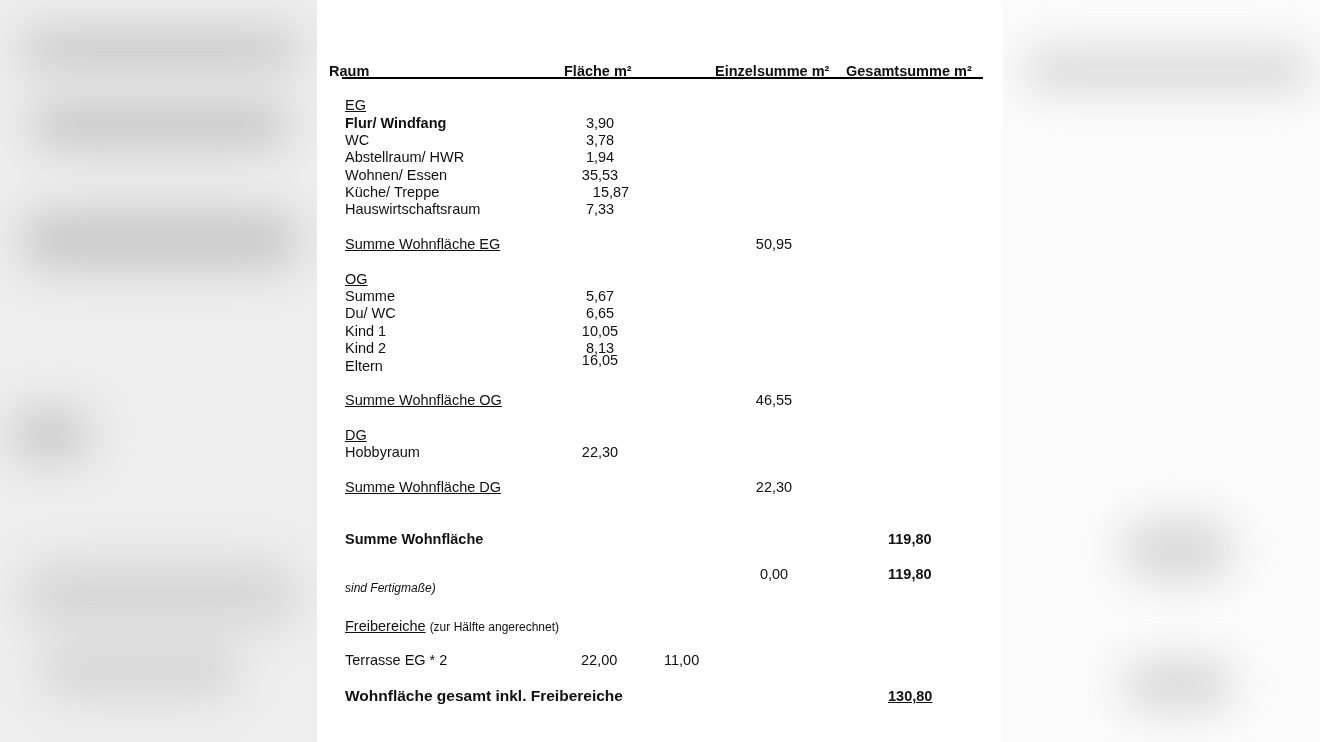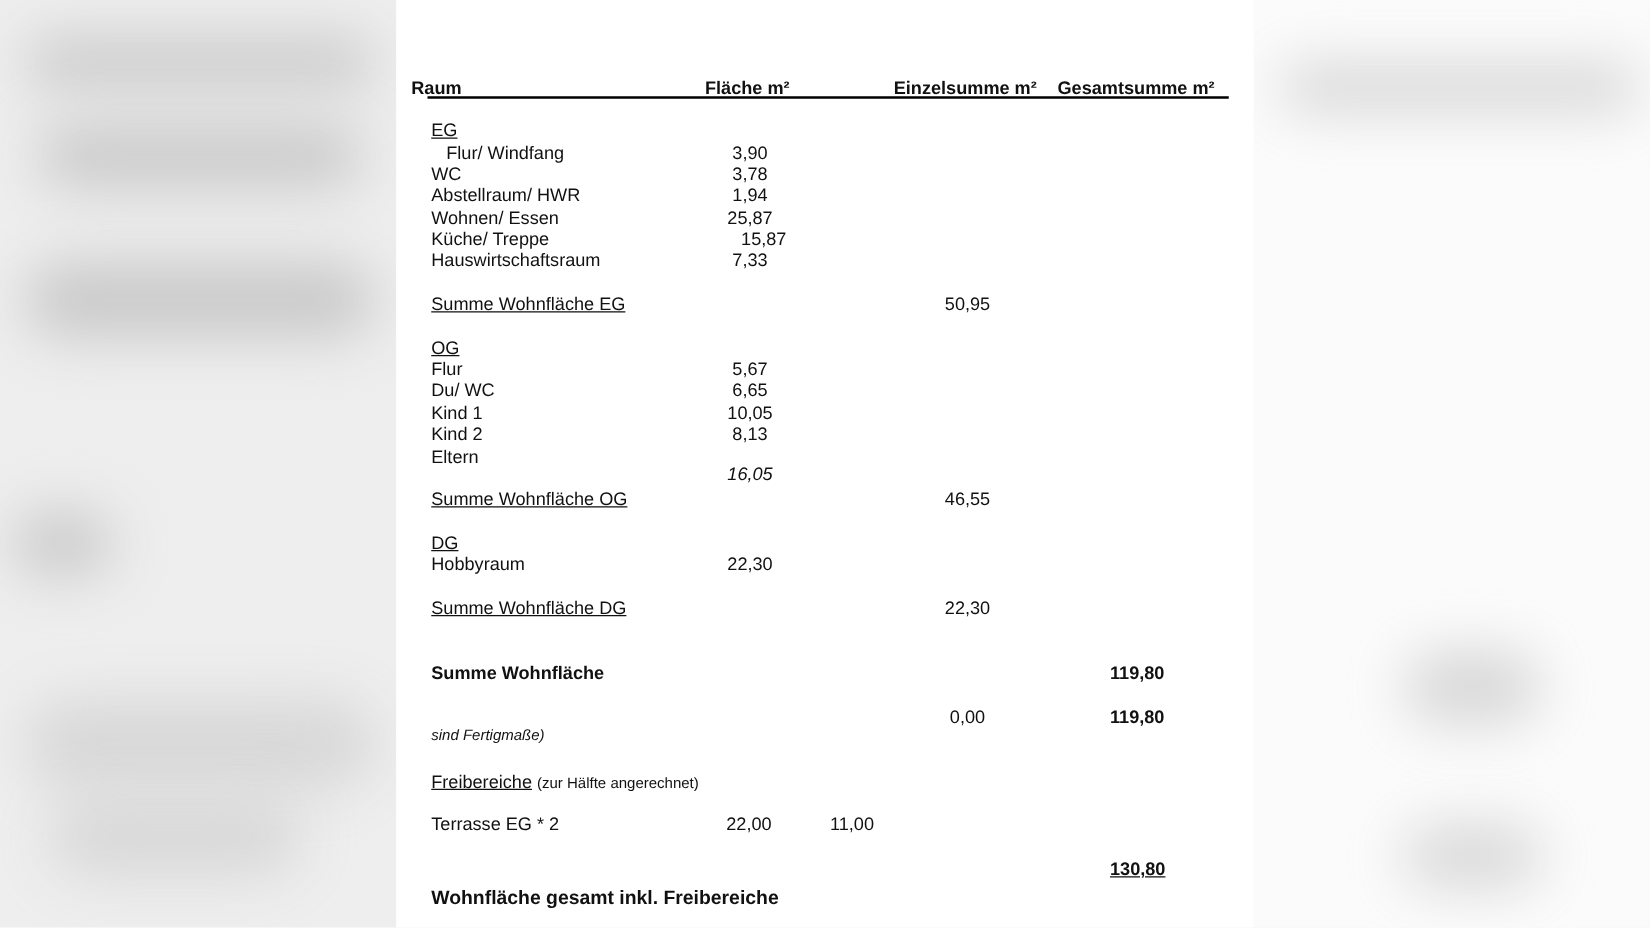--- a/index.html
+++ b/index.html
@@ -38,46 +38,46 @@
 
 <div class="page">
 
   <div class="abs hdr" style="left:12px;top:63px;">Raum</div>
   <div class="abs hdr" style="left:247px;top:63px;">Fläche m²</div>
   <div class="abs hdr" style="left:398px;top:63px;">Einzelsumme m²</div>
   <div class="abs hdr" style="left:529px;top:63px;">Gesamtsumme m²</div>
   <div class="rule"></div>
 
   <div class="abs u" style="left:28px;top:97px;">EG</div>
-  <div class="abs" style="left:40px;top:115px;">Flur/ Windfang</div>
+  <div class="abs" style="left:28px;top:115px;font-weight:bold;">Flur/ Windfang</div>
   <div class="abs num" style="left:258px;width:50px;top:115px;">3,90</div>
   <div class="abs" style="left:28px;top:132px;">WC</div>
   <div class="abs num" style="left:258px;width:50px;top:132px;">3,78</div>
   <div class="abs" style="left:28px;top:149px;">Abstellraum/ HWR</div>
   <div class="abs num" style="left:258px;width:50px;top:149px;">1,94</div>
   <div class="abs" style="left:28px;top:167px;">Wohnen/ Essen</div>
-  <div class="abs num" style="left:258px;width:50px;top:167px;">25,87</div>
+  <div class="abs num" style="left:258px;width:50px;top:167px;">35,53</div>
   <div class="abs" style="left:28px;top:184px;">Küche/ Treppe</div>
   <div class="abs num" style="left:258px;width:50px;top:184px;margin-left:11px;">15,87</div>
   <div class="abs" style="left:28px;top:201px;">Hauswirtschaftsraum</div>
   <div class="abs num" style="left:258px;width:50px;top:201px;">7,33</div>
   <div class="abs u" style="left:28px;top:236px;">Summe Wohnfläche EG</div>
   <div class="abs num" style="left:432px;width:50px;top:236px;">50,95</div>
 
   <div class="abs u" style="left:28px;top:271px;">OG</div>
-  <div class="abs" style="left:28px;top:288px;">Flur</div>
+  <div class="abs" style="left:28px;top:288px;">Summe</div>
   <div class="abs num" style="left:258px;width:50px;top:288px;">5,67</div>
   <div class="abs" style="left:28px;top:305px;">Du/ WC</div>
   <div class="abs num" style="left:258px;width:50px;top:305px;">6,65</div>
   <div class="abs" style="left:28px;top:323px;">Kind 1</div>
   <div class="abs num" style="left:258px;width:50px;top:323px;">10,05</div>
   <div class="abs" style="left:28px;top:340px;">Kind 2</div>
   <div class="abs num" style="left:258px;width:50px;top:340px;">8,13</div>
   <div class="abs" style="left:28px;top:358px;">Eltern</div>
-  <div class="abs num" style="left:258px;width:50px;top:372px;font-style:italic;">16,05</div>
+  <div class="abs num" style="left:258px;width:50px;top:352px;">16,05</div>
   <div class="abs u" style="left:28px;top:392px;">Summe Wohnfläche OG</div>
   <div class="abs num" style="left:432px;width:50px;top:392px;">46,55</div>
 
   <div class="abs u" style="left:28px;top:427px;">DG</div>
   <div class="abs" style="left:28px;top:444px;">Hobbyraum</div>
   <div class="abs num" style="left:258px;width:50px;top:444px;">22,30</div>
   <div class="abs u" style="left:28px;top:479px;">Summe Wohnfläche DG</div>
   <div class="abs num" style="left:432px;width:50px;top:479px;">22,30</div>
 
   <div class="abs b" style="left:28px;top:531px;">Summe Wohnfläche</div>
@@ -88,15 +88,15 @@
   <div class="abs b" style="left:571px;top:566px;">119,80</div>
 
   <div class="abs" style="left:28px;top:618px;">
     <span class="u">Freibereiche</span>
     <span class="small">(zur Hälfte angerechnet)</span>
   </div>
   <div class="abs" style="left:28px;top:652px;">Terrasse EG * 2</div>
   <div class="abs" style="left:264px;top:652px;">22,00</div>
   <div class="abs" style="left:347px;top:652px;">11,00</div>
 
-  <div class="abs b" style="left:28px;top:687px;font-size:15.5px;margin-top:23px;">Wohnfläche gesamt inkl. Freibereiche</div>
+  <div class="abs b" style="left:28px;top:687px;font-size:15.5px;">Wohnfläche gesamt inkl. Freibereiche</div>
   <div class="abs b u" style="left:571px;top:688px;">130,80</div>
 </div>
 
 </body></html>

